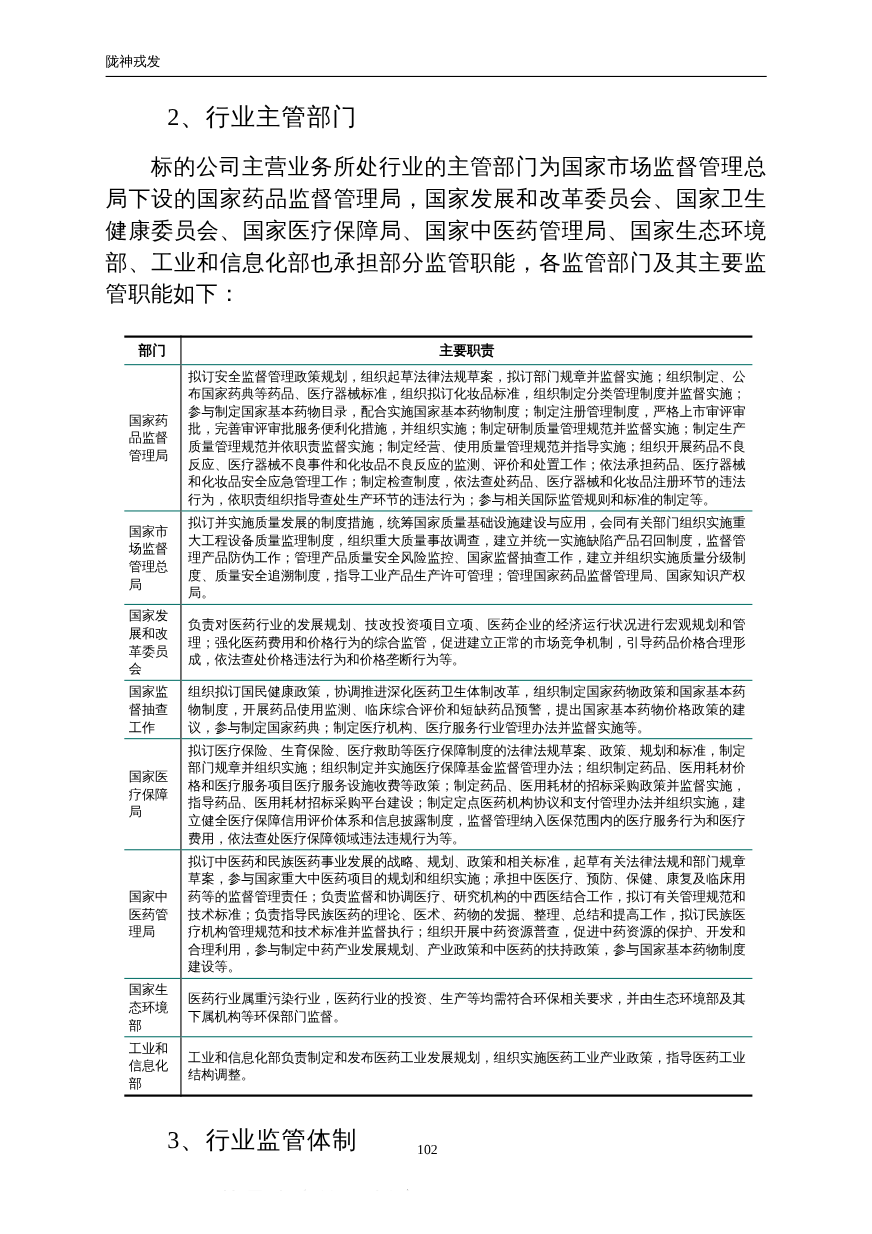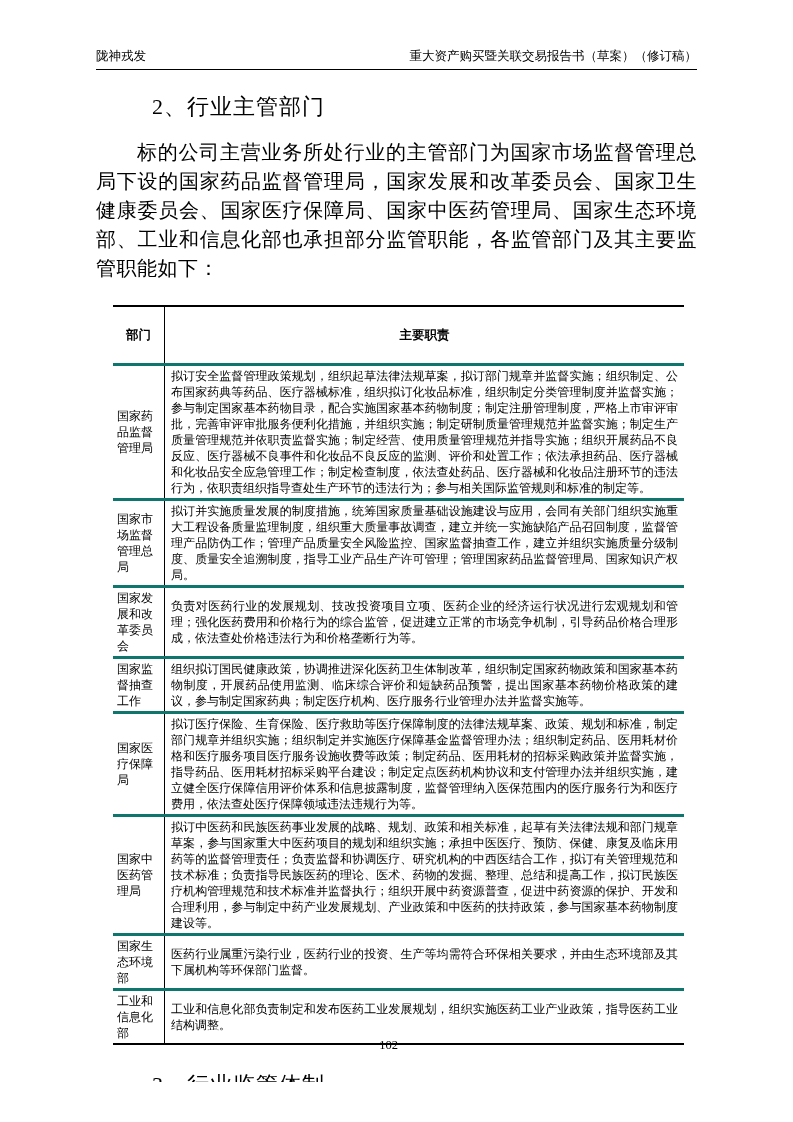--- a/index.html
+++ b/index.html
@@ -47,27 +47,27 @@
     table-layout: fixed;
     margin: 22px 0 0 17px;
     width: 571px;
     border-top: 2px solid #000;
     border-bottom: 2px solid #000;
     font-size: 12px;
     line-height: 16px;
   }
   table.duty-table th,
   table.duty-table td {
-    border-top: 3px solid #0f766e;
+    border-top: 1px solid #0f766e;
     vertical-align: middle;
   }
   table.duty-table thead th {
     border-top: none;
     font-weight: bold;
-    padding: 20px 2px;
+    padding: 4px 2px;
     text-align: center;
     font-size: 12.5px;
   }
   .col-dept {
     width: 47px;
     border-right: 1px solid #000;
   }
   td.col-dept {
     padding: 2px 4px;
   }
@@ -99,21 +99,20 @@
     font-size: 12.5px;
   }
 </style>
 </head>
 <body>
 
 <div class="page">
 
   <div class="page-header">
     <span>陇神戎发</span>
-    <span>重大资产购买暨关联交易报告书（草案）（修订稿）</span>
   </div>
 
   <div class="section-heading">2、行业主管部门</div>
 
   <p class="body-paragraph">标的公司主营业务所处行业的主管部门为国家市场监督管理总局下设的国家药品监督管理局，国家发展和改革委员会、国家卫生健康委员会、国家医疗保障局、国家中医药管理局、国家生态环境部、工业和信息化部也承担部分监管职能，各监管部门及其主要监管职能如下：</p>
 
   <table class="duty-table">
     <thead>
       <tr>
         <th class="col-dept">部门</th>

